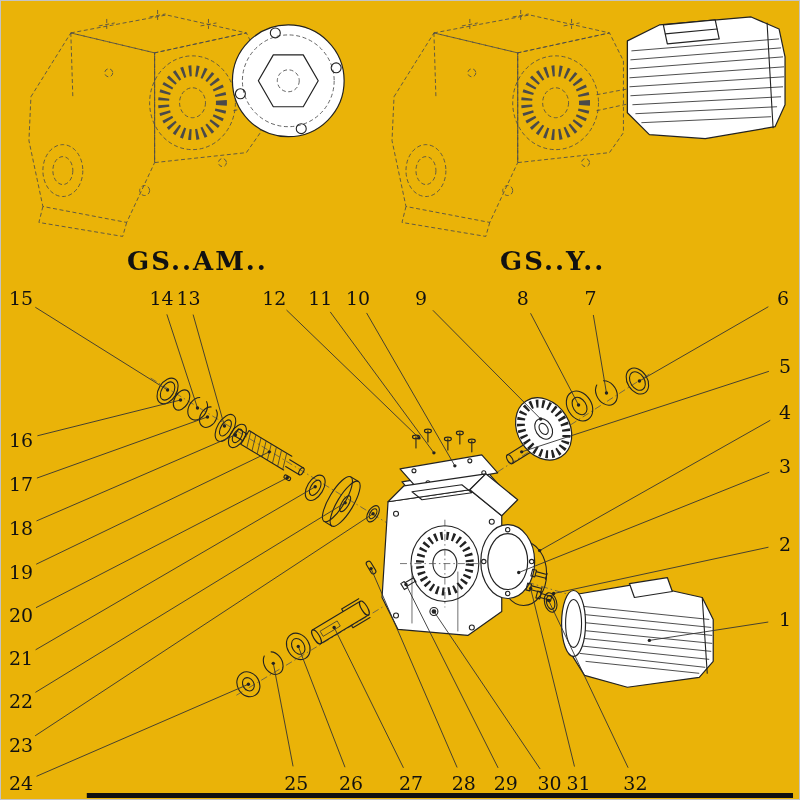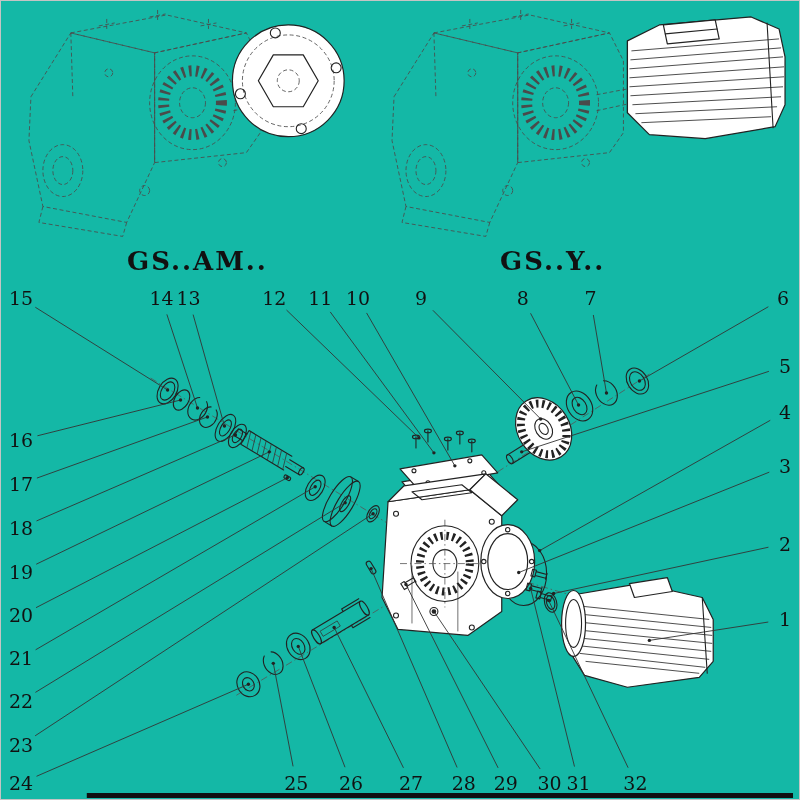--- a/index.html
+++ b/index.html
@@ -1,18 +1,18 @@
 <!DOCTYPE html>
 <html><head>
 <meta charset="utf-8">
 <style>
   html,body { margin:0; padding:0; background:#e8e8e8; }
   .page {
     width:798px; height:798px; margin:0 auto; position:relative;
-    background:#14b8a6; border:1px solid #c4c4c4; overflow:hidden;
+    background:#eab308; border:1px solid #c4c4c4; overflow:hidden;
     font-family:"DejaVu Serif", serif;
   }
   svg { display:block; }
   
   .solid   { stroke:#222; fill:none; stroke-width:1.1; stroke-linecap:round; stroke-linejoin:round; }
   .solid2  { stroke:#222; fill:#fff; stroke-width:1.2; stroke-linejoin:round; }
   .thin    { stroke:#333; fill:none; stroke-width:0.7; }
   .dashed  { stroke:#4a4a4a; fill:none; stroke-width:0.85; stroke-dasharray:4 2.6; stroke-linejoin:round; }
   .teeth   { fill:none; stroke:#4a4a4a; stroke-width:11; stroke-dasharray:2.6 4.4; }
   .teethS  { fill:none; stroke:#222; stroke-width:8;  stroke-dasharray:2.4 3.6; }

